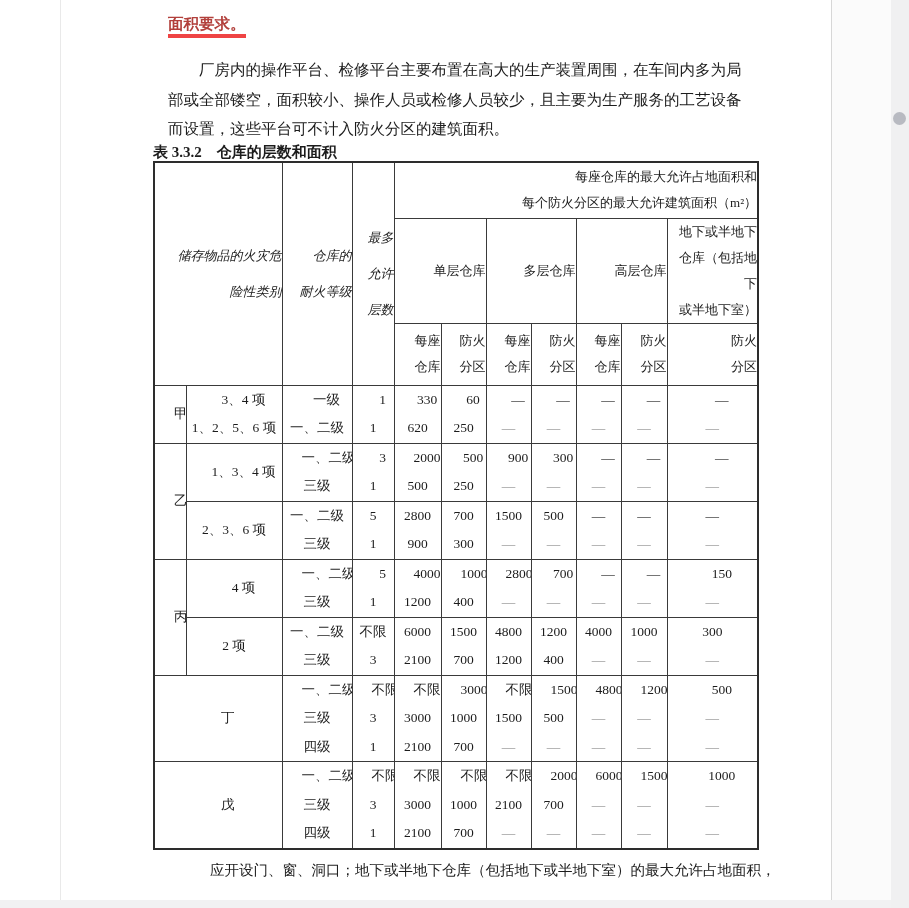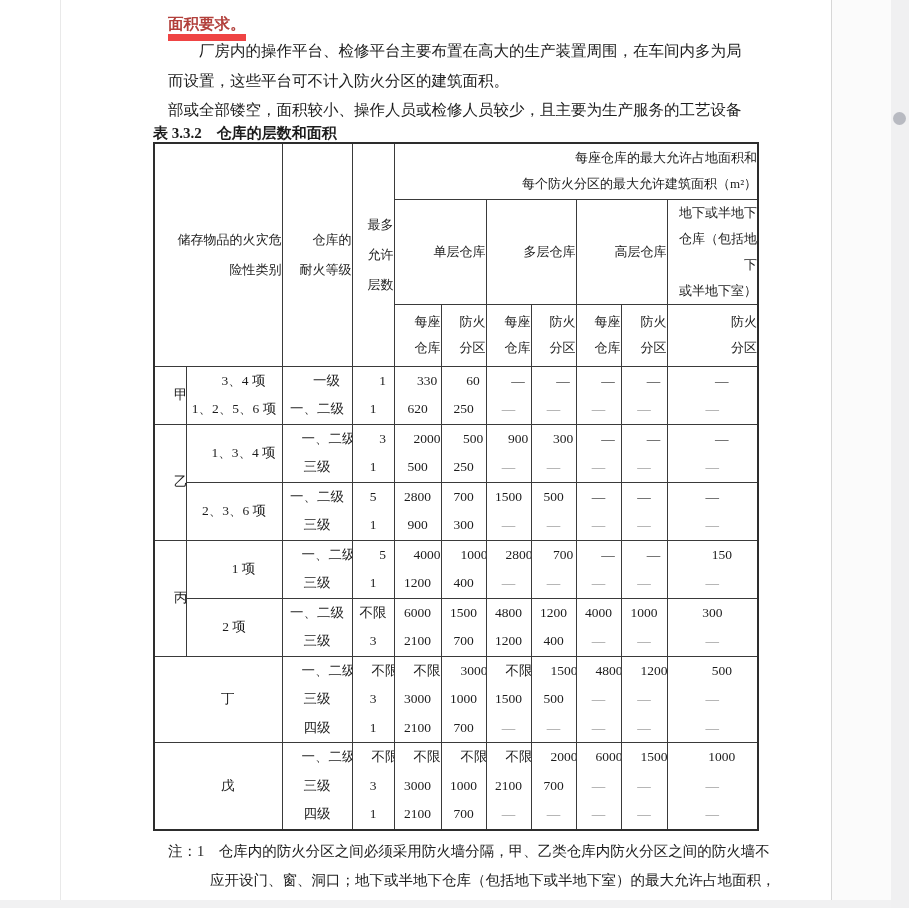--- a/index.html
+++ b/index.html
@@ -15,36 +15,36 @@
   .bottom-gap{position:absolute;left:0;top:900px;width:909px;height:8px;background:#f1f1f2;}
   .scrollbar{position:absolute;right:0;top:0;width:18px;height:908px;background:#f0f0f1;}
   .scrollbar .thumb{position:absolute;left:2px;top:112px;width:13px;height:13px;border-radius:50%;background:#b8bac1;}
 
   .content{position:absolute;left:153px;top:0;width:604px;}
 
   .red-heading{
     margin:13px 0 0 15px;font-size:15.5px;font-weight:bold;line-height:22px;
     color:#b2403c;
   }
-  .red-heading span{border-bottom:7px solid #ef4444;padding-bottom:2px;}
-
-  .para{margin:1px 0 0 15px;}
+  .red-heading span{border-bottom:4px solid #ef4444;padding-bottom:2px;}
+
+  .para{margin:20px 0 0 15px;}
   .body-line{margin:0;font-size:15.5px;line-height:29.5px;white-space:nowrap;}
   .body-line.indent{text-indent:31px;}
   .secnum{font-weight:bold;margin-right:13px;}
 
   .caption{margin:0;width:604px;font-size:15px;font-weight:bold;line-height:17.5px;}
 
   table{border-collapse:collapse;table-layout:fixed;width:604px;border:2px solid #2d2d2d;}
   th,td{
     padding:0;font-weight:normal;text-align:center;vertical-align:middle;
     border-left:1px solid #3a3a3a;overflow:hidden;
   }
   thead th{border-top:1px solid #3a3a3a;white-space:pre-line;font-size:13px;line-height:26px;text-align:right;}
-  thead th.tall{line-height:30px;}
+  thead th.tall{line-height:36px;font-style:italic;}
   thead tr:nth-child(1){height:56px;}
   thead tr:nth-child(2){height:81px;}
   thead tr:nth-child(3){height:62px;padding-left:14px;}
   tbody td{border-top:none;font-size:13.5px;line-height:28.5px;white-space:nowrap;}
   tbody tr{height:28.5px;}
   tbody tr.group-start td{border-top:1.5px solid #3a3a3a;padding-left:19px;}
   tbody tr.sub-start td{border-top:1.5px solid #3a3a3a;}
   td.dim{color:#8e8e8e;}
 
   .notes{margin-top:6px;}
@@ -57,22 +57,22 @@
 <div class="page-left-edge"></div>
 <div class="right-margin-band"></div>
 <div class="page-right-edge"></div>
 <div class="bottom-gap"></div>
 
 <div class="content">
   <h2 class="red-heading"><span>面积要求。</span></h2>
 
   <div class="para">
     <p class="body-line indent">厂房内的操作平台、检修平台主要布置在高大的生产装置周围，在车间内多为局</p>
+    <p class="body-line">部或全部镂空，面积较小、操作人员或检修人员较少，且主要为生产服务的工艺设备</p>
     <p class="body-line">而设置，这些平台可不计入防火分区的建筑面积。</p>
-    <p class="body-line">部或全部镂空，面积较小、操作人员或检修人员较少，且主要为生产服务的工艺设备</p>
   </div>
 
   <div class="caption">表 3.3.2　仓库的层数和面积</div>
 
   <table id="spec-table">
     <colgroup id="spec-cols">
         <col style="width: 32px;">
         <col style="width: 96px;">
         <col style="width: 70px;">
         <col style="width: 42px;">
@@ -189,21 +189,21 @@
           <td>900</td>
           <td>300</td>
           <td class="dim">—</td>
           <td class="dim">—</td>
           <td class="dim">—</td>
           <td class="dim">—</td>
           <td class="dim">—</td>
         </tr>
         <tr class="group-start">
           <td rowspan="4">丙</td>
-          <td rowspan="2">1 项</td>
+          <td rowspan="2">4 项</td>
           <td>一、二级</td>
           <td>5</td>
           <td>4000</td>
           <td>1000</td>
           <td>2800</td>
           <td>700</td>
           <td>—</td>
           <td>—</td>
           <td>150</td>
         </tr>
@@ -306,20 +306,19 @@
           <td class="dim">—</td>
           <td class="dim">—</td>
           <td class="dim">—</td>
           <td class="dim">—</td>
           <td class="dim">—</td>
         </tr>
       </tbody>
   </table>
 
   <div class="notes">
-    <p class="note-line">注：1　仓库内的防火分区之间必须采用防火墙分隔，甲、乙类仓库内防火分区之间的防火墙不</p>
     <p class="note-line note-indent">应开设门、窗、洞口；地下或半地下仓库（包括地下或半地下室）的最大允许占地面积，</p>
   </div>
 </div>
 
 <div class="scrollbar">
   <div class="thumb"></div>
 </div>
 
 </body></html>

